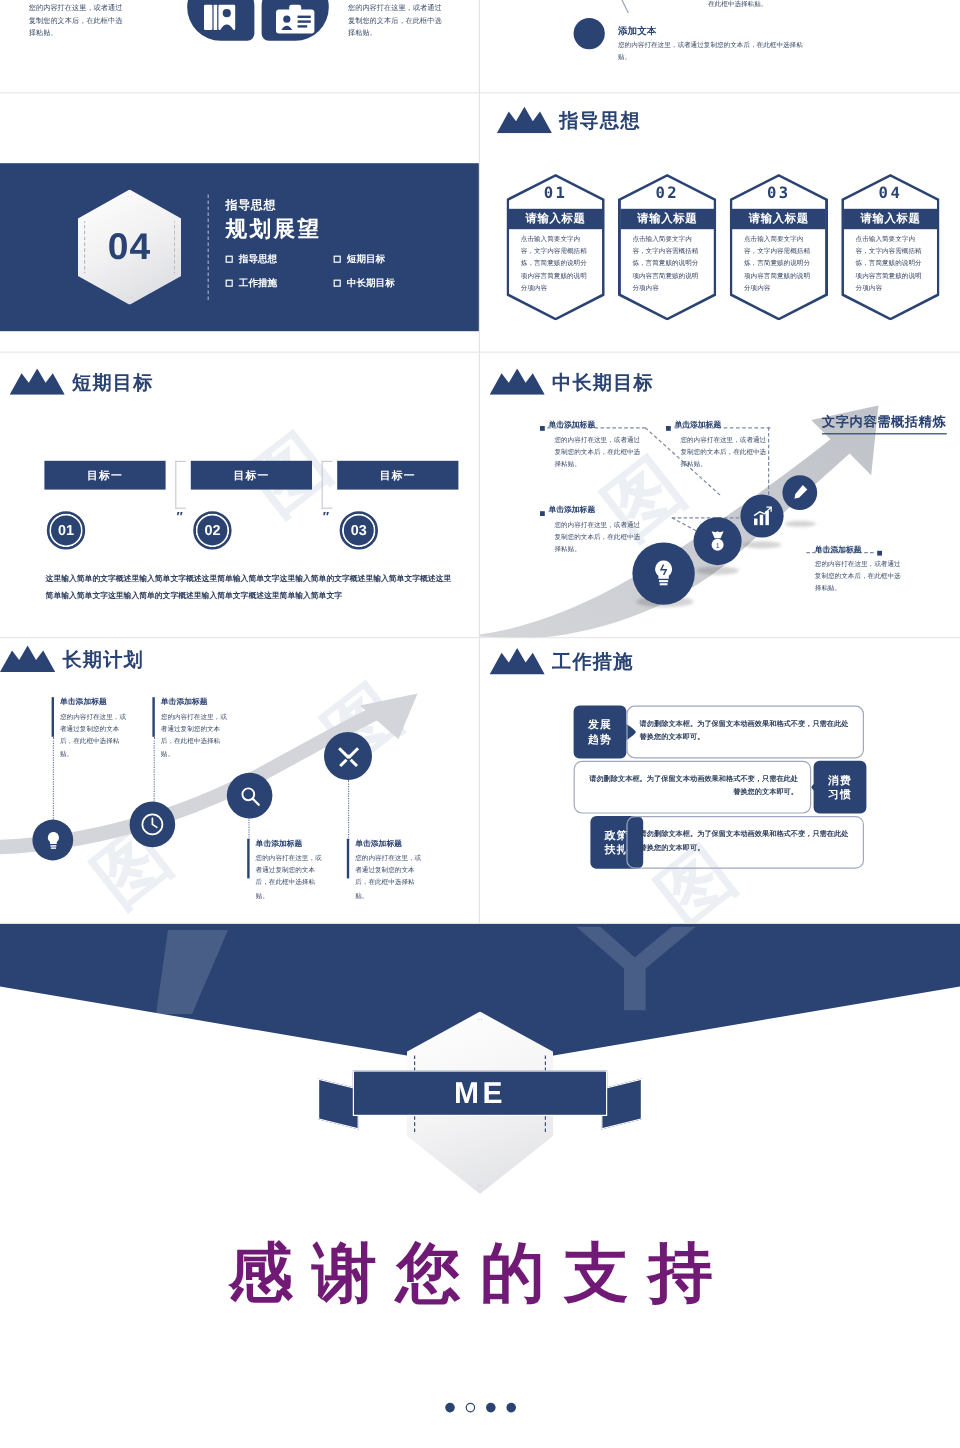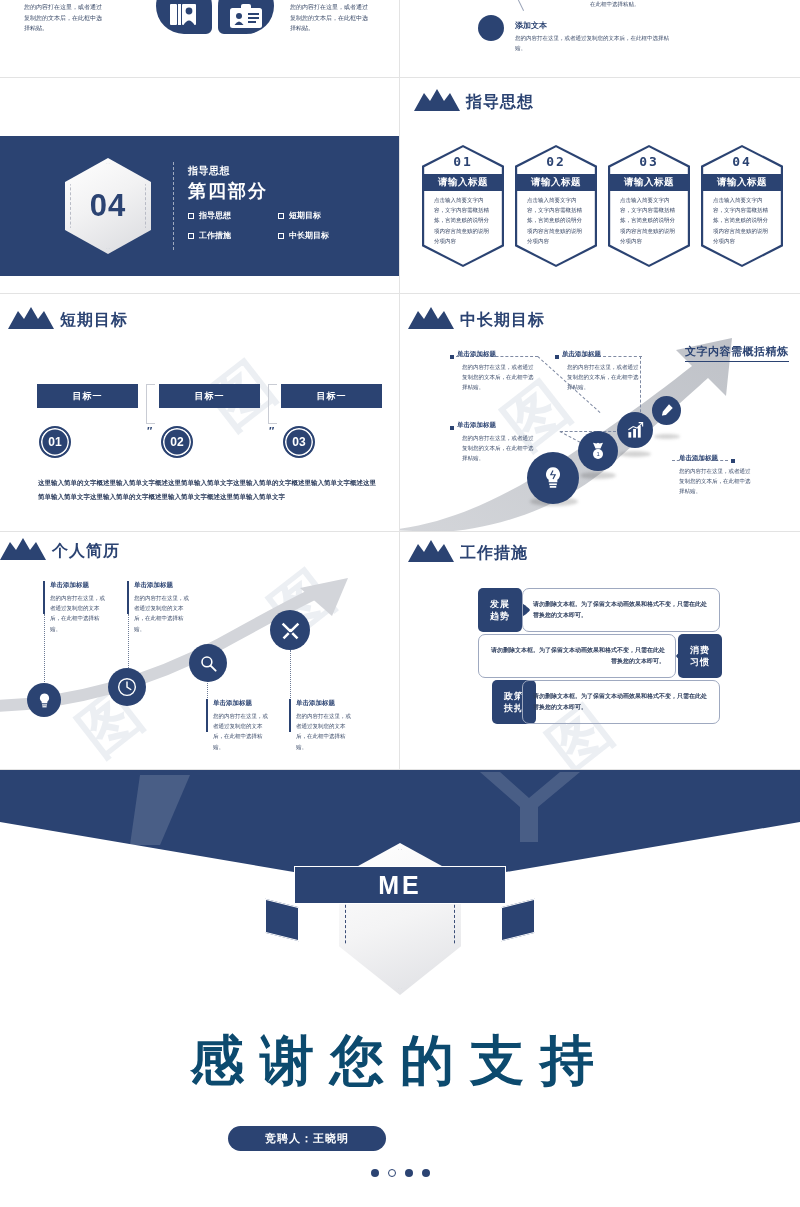--- a/index.html
+++ b/index.html
@@ -120,21 +120,21 @@
             filter:drop-shadow(0 2px 3px rgba(0,0,0,.25)); }
   .shield-in { position:absolute; inset:6px; border:1px dashed #3b4d77;
             clip-path:polygon(50% 0%,100% 22%,100% 68%,50% 100%,0% 68%,0% 22%); }
   .ribbon { position:absolute; height:38px; background:#2B4372; border:1.5px solid #fff;
             display:flex; align-items:center; justify-content:center;
             color:#fff; font-size:25px; font-weight:bold; letter-spacing:3px; }
   .rib-tail { position:absolute; width:34px; height:34px; background:#2B4372; border:1.5px solid #fff;}
   .i-sub { position:absolute; width:100%; text-align:center; font-size:11px; color:#8f9399;
            letter-spacing:2px; }
   .i-thanks { position:absolute; width:100%; text-align:center; font-size:54px;
-              font-weight:bold; color:#0c4a6e; letter-spacing:16px; }
+              font-weight:bold; color:#701a75; letter-spacing:16px; }
   .i-eng { position:absolute; width:100%; text-align:center; font-size:17.5px;
            color:#4a5570; letter-spacing:4.2px; }
   .i-pill { position:absolute; height:25px; border-radius:13px; display:flex;
             align-items:center; justify-content:center; font-size:11px; font-weight:bold;
             letter-spacing:1px; }
   .i-pill.fill { background:#2B4372; color:#fff; }
   .i-pill.out  { border:1.4px solid #2B4372; color:#2B4372; background:#fff; }
   .i-dots { position:absolute; width:100%; display:flex; justify-content:center; gap:9px; }
   .i-dot { width:8px; height:8px; border-radius:50%; background:#2B4372; }
   .i-dot.hollow { background:#fff; border:1.4px solid #2B4372; }
@@ -185,21 +185,21 @@
 <div class="hline" style="left:0;top:77px;width:800px;height:1px;"></div>
 
 <div class="slide" style="left:0;top:78px;width:400px;height:216px;">
   <div class="c-bg" style="left:0;top:58px;width:400px;height:140px;">
     <div class="c-hex" style="left:65px;top:22px;">
       <div class="c-hex-in"></div>
       <div class="c-num">04</div>
     </div>
     <div class="c-dash" style="left:173px;top:26px;height:88px;"></div>
     <div class="c-part" style="left:188px;top:28px;">指导思想</div>
-    <div class="c-title" style="left:188px;top:43px;">第四部分</div>
+    <div class="c-title" style="left:188px;top:43px;">规划展望</div>
     <div class="c-items" style="left:188px;top:74px;">
       <div class="c-item">
         <span class="c-chk"></span>
         <span>指导思想</span>
       </div>
       <div class="c-item">
         <span class="c-chk"></span>
         <span>短期目标</span>
       </div>
       <div class="c-item">
@@ -370,21 +370,21 @@
 
   <svg class="road" style="left:0;top:22px;" width="400" height="216" viewBox="0 0 400 216">
     <path d="M-5 152 C70 150 150 128 220 90 C262 67 296 48 322 36" stroke="#d3d5da" stroke-width="12" fill="none" stroke-linecap="butt"></path>
     <path d="M300 34 L348 24 L332 62 Z" fill="#d3d5da"></path>
   </svg>
 
   <div class="sec-head" style="left:0px;top:6px;">
     <svg class="mtn" viewBox="0 0 46 22">
       <path d="M0 22 L10 4 L16 12 L23 0 L30 12 L36 4 L46 22 Z" fill="#2B4372"></path>
     </svg>
-    <div class="sec-title">个人简历</div>
+    <div class="sec-title">长期计划</div>
   </div>
 
   <div class="g-dashv" style="left:44px;top:82px;height:76px;"></div>
   <div class="g-dashv" style="left:128px;top:82px;height:56px;"></div>
   <div class="g-dashv" style="left:207px;top:140px;height:28px;"></div>
   <div class="g-dashv" style="left:290px;top:118px;height:50px;"></div>
 
   <div class="g-node" style="left:27px;top:151px;width:34px;height:34px;">
     <svg width="17" height="17" viewBox="0 0 24 24">
       <path d="M12 2a6.5 6.5 0 0 0-4 11.6V16h8v-2.4A6.5 6.5 0 0 0 12 2z" fill="#fff"></path>
@@ -492,25 +492,24 @@
     <svg width="110" height="70" viewBox="0 0 110 70">
           <path d="M0 0 L40 35 L40 70 L58 70 L58 35 L100 0 L80 0 L49 26 L20 0 Z" fill="#ffffff"></path>
         </svg>
   </div>
 
   <div class="shield" style="left:339px;top:73px;">
     <div class="shield-in"></div>
   </div>
   <div class="rib-tail" style="left:265px;top:133px;transform:skewY(14deg);"></div>
   <div class="rib-tail" style="left:501px;top:133px;transform:skewY(-14deg);"></div>
-  <div class="ribbon" style="left:294px;top:96px;width:212px;">ME</div>
+  <div class="ribbon" style="left:294px;top:122px;width:212px;">ME</div>
 
   <div class="i-thanks" style="left:0;top:255px;">感谢您的支持</div>
 
-  <div class="i-pill fill" style="left:228px;top:356px;width:158px;">竞聘人：王晓明</div>
 
   <div class="i-dots" style="left:0;top:399px;">
     <span class="i-dot"></span>
     <span class="i-dot hollow"></span>
     <span class="i-dot"></span>
     <span class="i-dot"></span>
   </div>
 </div>
 
 </div>

